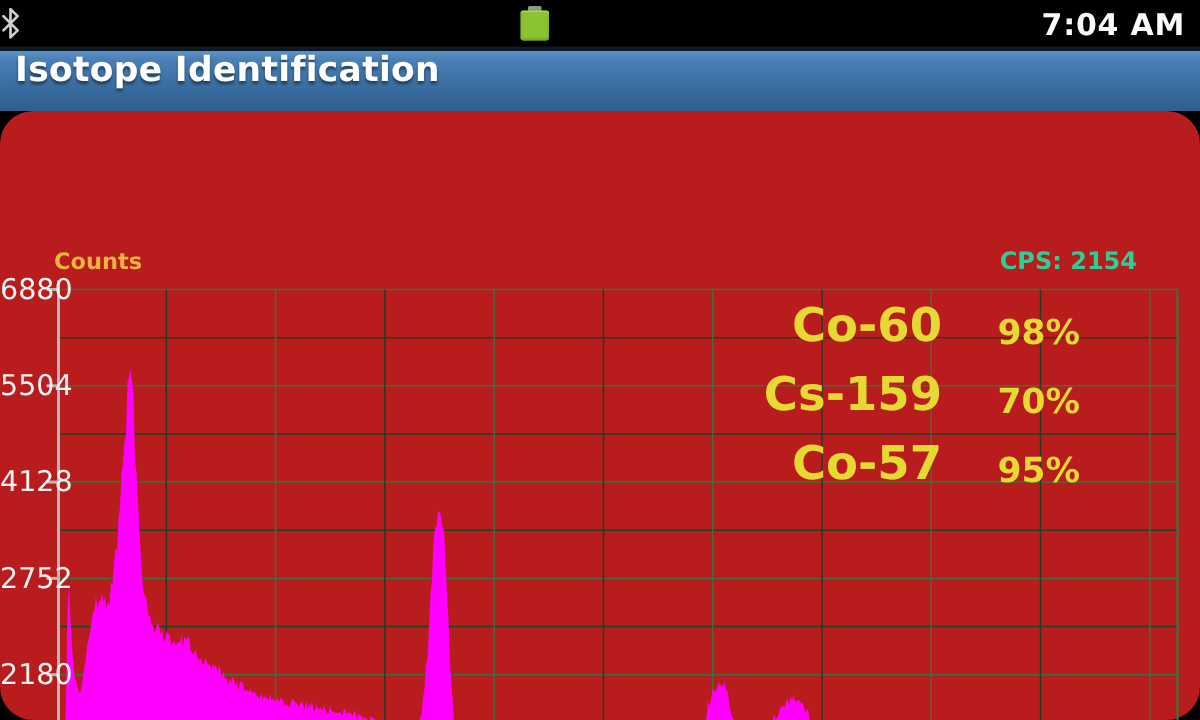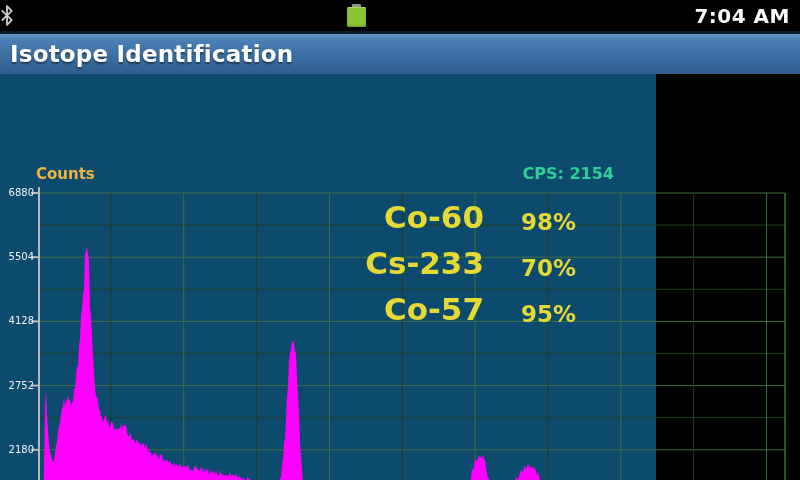--- a/index.html
+++ b/index.html
@@ -14,34 +14,34 @@
   .battery{width:19px;height:23px;position:relative;margin-left:4px;}
   .battery .nub{position:absolute;left:5px;top:0;width:9px;height:4px;background:#8a9a8a;border-radius:1px;}
   .battery .body{position:absolute;left:0;top:3px;width:19px;height:20px;background:#8bc332;border-radius:2px;
                  box-shadow:inset 0 1px 0 #a8d95a, inset 0 -1px 2px #6d9c25;}
   .clock{color:#fbfbfb;font-size:20px;font-weight:bold;letter-spacing:0.5px;}
 
   
   .titlebar{position:absolute;left:0;top:31px;width:800px;height:43px;box-sizing:border-box;
             border-top:3px solid #0c1926;
             background:linear-gradient(180deg,#5e93c6 0%,#4a80b6 14%,#3a6fa2 55%,#2e5d8e 100%);
-            display:flex;align-items:center;}
+            display:flex;align-items:flex-start;}
   .titlebar .title{color:#fff;font-size:23px;font-weight:bold;padding-left:10px;
                    text-shadow:0 2px 2px rgba(0,0,0,0.45);letter-spacing:0.2px;}
 
   
-  .chart{position:absolute;left:0;top:74px;width:656px;height:406px;background:#0c4a6e;}
+  .chart{position:absolute;left:0;top:74px;width:800px;height:406px;background:#b91c1c;border-radius:22px;}
   .axis-title{position:absolute;color:#edb440;font-size:15px;font-weight:bold;}
   #counts-label{left:36px;top:91px;}
   #cps-readout{position:absolute;top:90px;right:42px;color:#2fcd97;font-size:16px;font-weight:bold;text-align:center;}
 
   #plot{position:absolute;left:38px;top:119px;width:747px;height:321px;}
   #plot svg{overflow:visible;display:block;}
 
-  .y-tick-label{position:absolute;width:34px;text-align:right;color:#f2f2f2;font-size:10px;line-height:18px;}
+  .y-tick-label{position:absolute;width:34px;color:#f2f2f2;font-size:19px;line-height:18px;}
 
   
   #results{position:absolute;top:115px;right:80px;}
   .res-row{display:flex;justify-content:flex-end;height:46px;align-items:flex-end;}
   .res-name{display:inline-block;width:140px;text-align:right;color:#e6d934;font-size:31px;font-weight:bold;}
   .res-pct{display:inline-block;width:92px;text-align:right;color:#e6d934;font-size:23px;font-weight:bold;}
 </style>
 </head>
 <body>
 
@@ -112,21 +112,21 @@
       <span class="y-tick-label" style="left: 0px; top: 174.2px;">5504</span>
       <span class="y-tick-label" style="left: 0px; top: 110px;">6880</span>
     </div>
 
   <div id="results">
       <div class="res-row">
         <span class="res-name">Co-60</span>
         <span class="res-pct">98%</span>
       </div>
       <div class="res-row">
-        <span class="res-name">Cs-233</span>
+        <span class="res-name">Cs-159</span>
         <span class="res-pct">70%</span>
       </div>
       <div class="res-row">
         <span class="res-name">Co-57</span>
         <span class="res-pct">95%</span>
       </div>
     </div>
 </div>
 
 </body></html>

